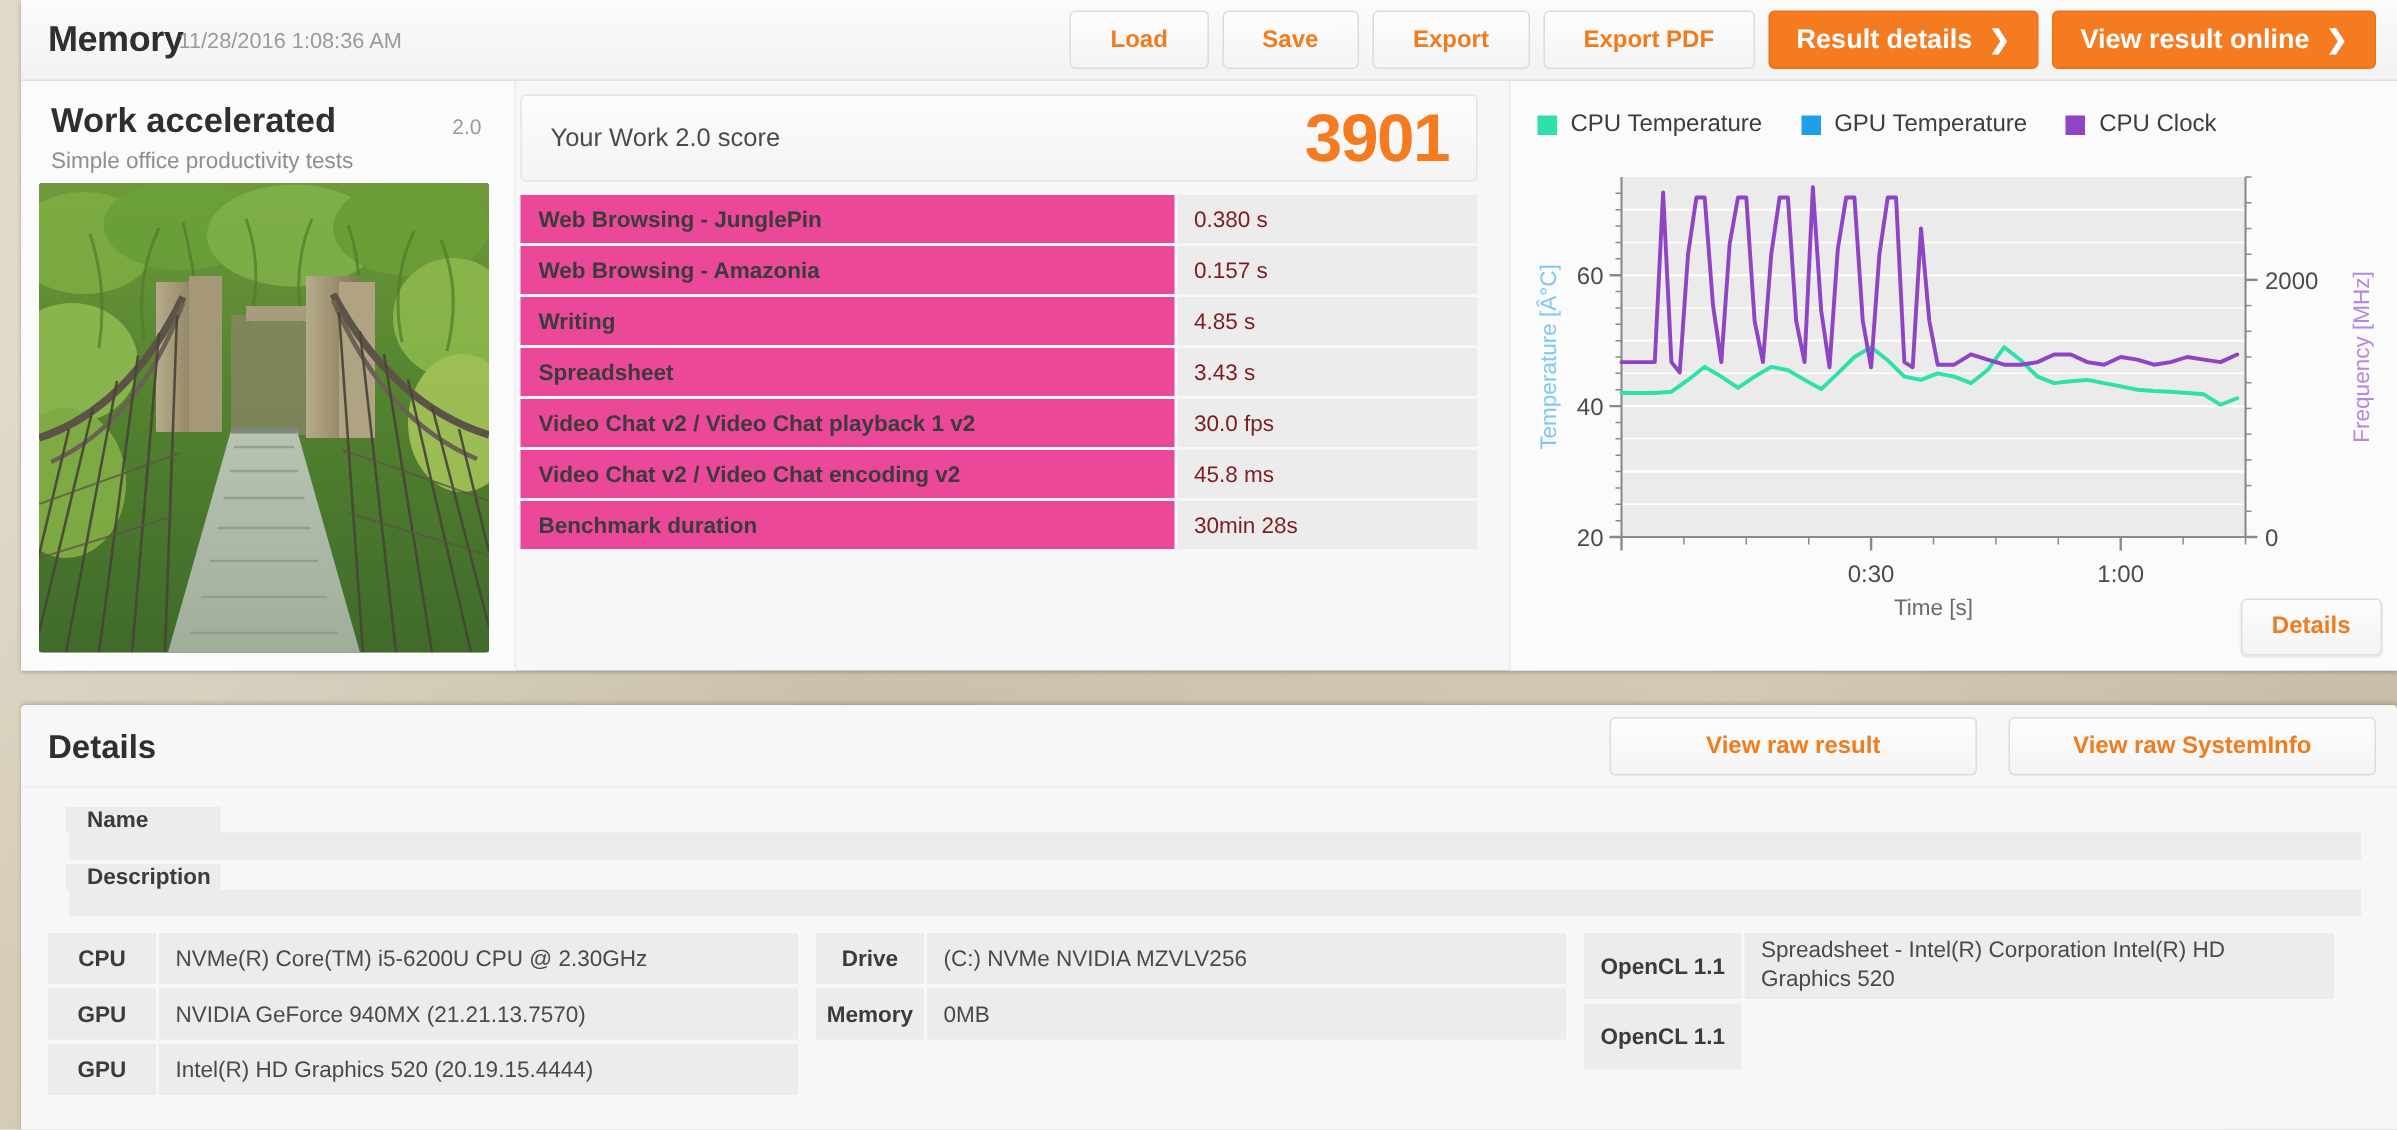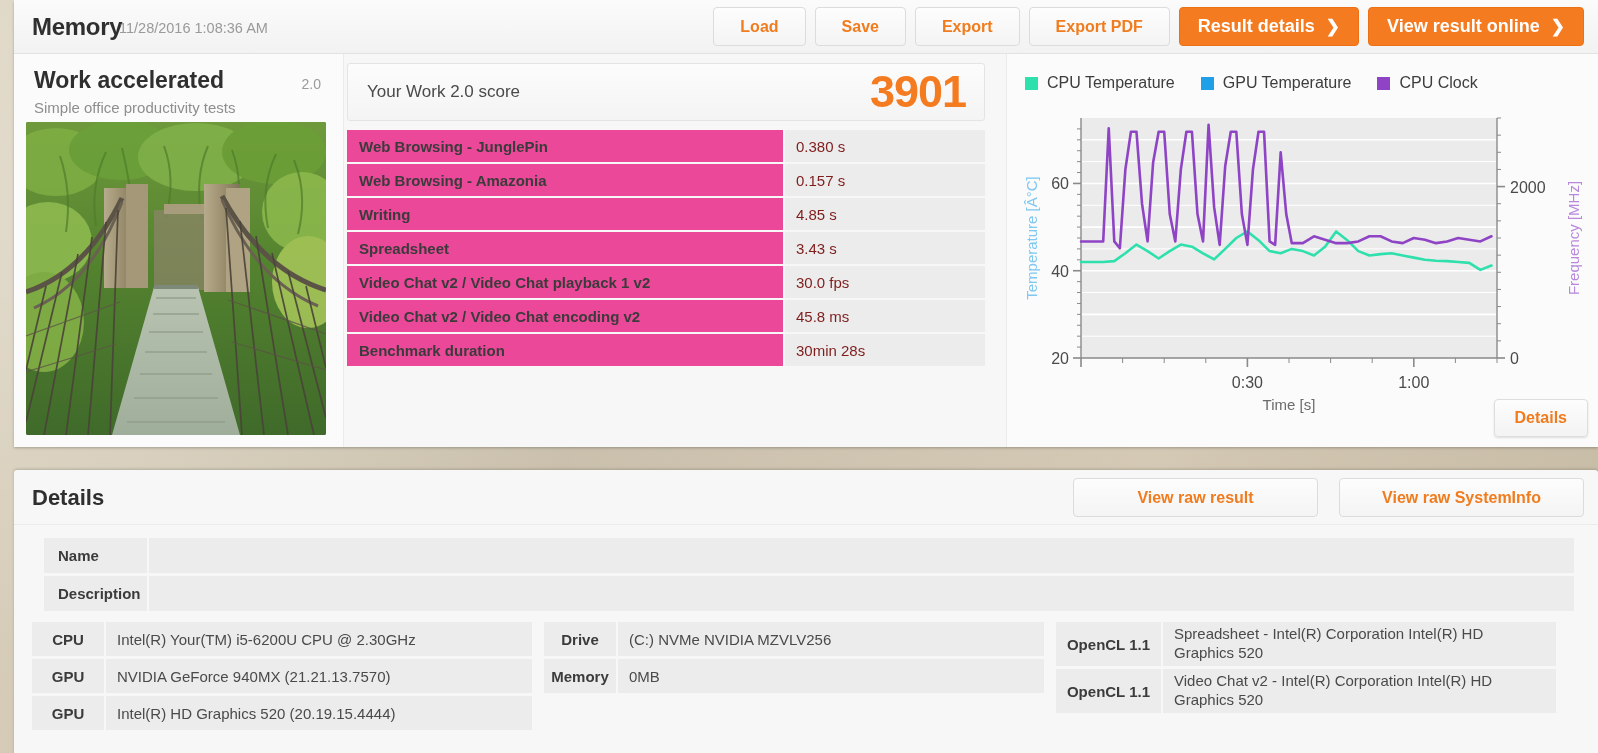--- a/index.html
+++ b/index.html
@@ -153,21 +153,21 @@
   .details-btns { position: absolute; right: 14px; top: 8px; display: flex; gap: 21px; }
   .btn-wide {
     width: 245px; height: 39px;
     background: linear-gradient(to bottom, #fdfdfd, #f4f4f4);
     border: 1px solid #dcdcdc; border-radius: 4px;
     display: flex; align-items: center; justify-content: center;
     font-size: 16px; font-weight: bold; color: #f07c1e; cursor: pointer;
   }
 
   .nd-table { position: absolute; left: 30px; top: 68px; width: 1530px; }
-  .nd-row { display: flex; height: 35px; margin-bottom: 3px; }
+  .nd-row { display: flex; height: 35px; margin-bottom: 3px; flex-direction: column; }
   .nd-key {
     width: 103px; background: #ececec;
     display: flex; align-items: center; padding-left: 14px;
     font-size: 15px; font-weight: bold; color: #3b3b3b;
   }
   .nd-val { flex: 1; background: #ececec; margin-left: 2px; }
 
   .spec-grid { position: absolute; left: 18px; top: 152px; width: 1540px; display: flex; gap: 12px; }
   .spec-col-a { width: 500px; }
   .spec-col-b { width: 500px; }
@@ -464,21 +464,21 @@
       <div class="nd-row">
         <div class="nd-key">Description</div>
         <div class="nd-val"></div>
       </div>
     </div>
 
   <div class="spec-grid">
     <div class="spec-col-a">
         <div class="spec-row">
           <div class="spec-key">CPU</div>
-          <div class="spec-val">Intel(R) Your(TM) i5-6200U CPU @ 2.30GHz</div>
+          <div class="spec-val">NVMe(R) Core(TM) i5-6200U CPU @ 2.30GHz</div>
         </div>
         <div class="spec-row">
           <div class="spec-key">GPU</div>
           <div class="spec-val">NVIDIA GeForce 940MX (21.21.13.7570)</div>
         </div>
         <div class="spec-row">
           <div class="spec-key">GPU</div>
           <div class="spec-val">Intel(R) HD Graphics 520 (20.19.15.4444)</div>
         </div>
       </div>
@@ -492,17 +492,16 @@
           <div class="spec-val">0MB</div>
         </div>
       </div>
     <div class="spec-col-c">
         <div class="spec-row spec-row-tall">
           <div class="spec-key spec-key-wide">OpenCL 1.1</div>
           <div class="spec-val" style="display: flex; align-items: center; line-height: 1.25; padding-right: 10px;">Spreadsheet - Intel(R) Corporation Intel(R) HD Graphics 520</div>
         </div>
         <div class="spec-row spec-row-tall">
           <div class="spec-key spec-key-wide">OpenCL 1.1</div>
-          <div class="spec-val" style="display: flex; align-items: center; line-height: 1.25; padding-right: 10px;">Video Chat v2 - Intel(R) Corporation Intel(R) HD Graphics 520</div>
         </div>
       </div>
   </div>
 </div>
 
 </body></html>

